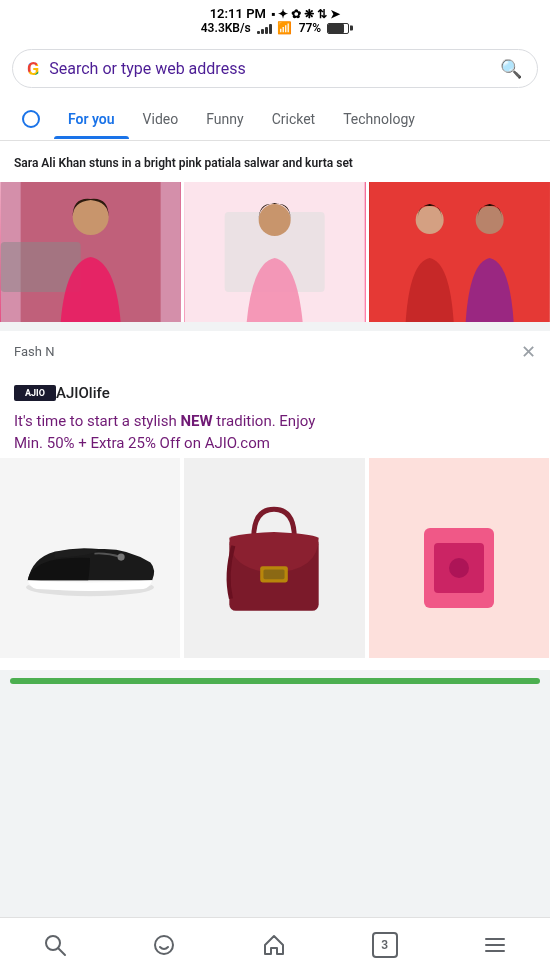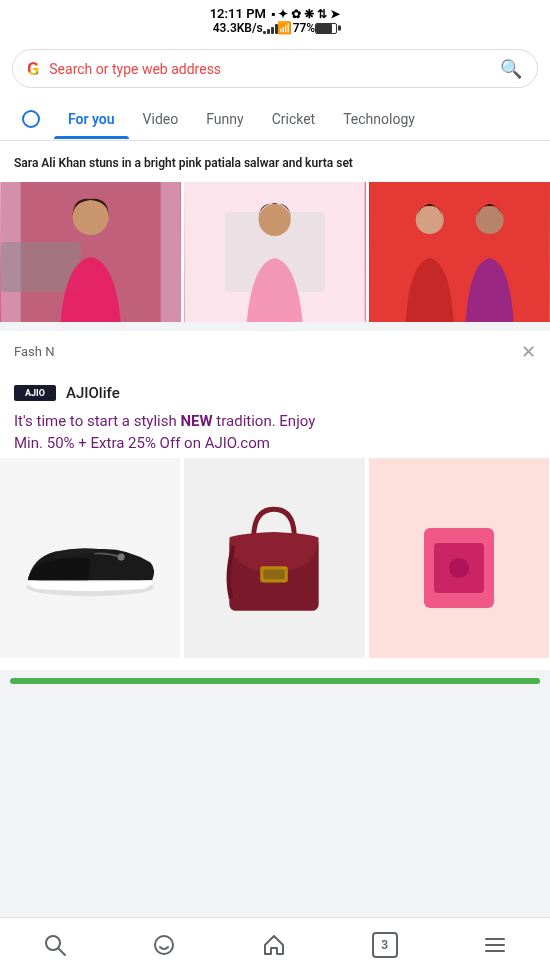--- a/index.html
+++ b/index.html
@@ -17,21 +17,21 @@
       background: white;
       display: flex;
       justify-content: space-between;
       align-items: center;
       padding: 6px 14px;
       font-size: 13px;
       font-weight: 600;
       flex-direction: column;
     }
     .status-left { display: flex; align-items: center; gap: 5px; }
-    .status-right { display: flex; align-items: center; font-size: 12px; }
+    .status-right { display: flex; align-items: center; gap: 6px; font-size: 12px; }
     .battery-icon {
       width: 22px; height: 11px; border: 1.5px solid #333; border-radius: 2px; position: relative; display: inline-block;
     }
     .battery-icon::after {
       content: ''; position: absolute; right: -5px; top: 50%; transform: translateY(-50%);
       width: 3px; height: 5px; background: #333; border-radius: 0 1px 1px 0;
     }
     .battery-fill {
       width: 77%; height: 100%; background: #333; border-radius: 1px;
     }
@@ -53,22 +53,22 @@
       font-size: 18px;
       font-weight: bold;
       margin-right: 10px;
       background: linear-gradient(135deg, #4285f4 25%, #ea4335 25%, #ea4335 50%, #fbbc04 50%, #fbbc04 75%, #34a853 75%);
       -webkit-background-clip: text;
       -webkit-text-fill-color: transparent;
       background-clip: text;
     }
     .search-input-text {
       flex: 1;
-      color: #ef4444;
-      font-size: 14px;
+      color: #4c1d95;
+      font-size: 16px;
     }
     .search-icon-right {
       color: #9aa0a6;
       font-size: 18px;
     }
 
     
     .tabs-container {
       background: white;
       border-bottom: 1px solid #e0e0e0;
@@ -163,21 +163,20 @@
 
     
     .ad-card {
       background: white;
       margin-bottom: 8px;
       padding: 12px 14px;
     }
     .ad-header {
       display: flex;
       align-items: center;
-      gap: 10px;
       margin-bottom: 8px;
     }
     .ajio-logo {
       background: #1a1a2e;
       color: white;
       font-size: 9px;
       font-weight: bold;
       padding: 3px 5px;
       border-radius: 2px;
       min-width: 42px;

